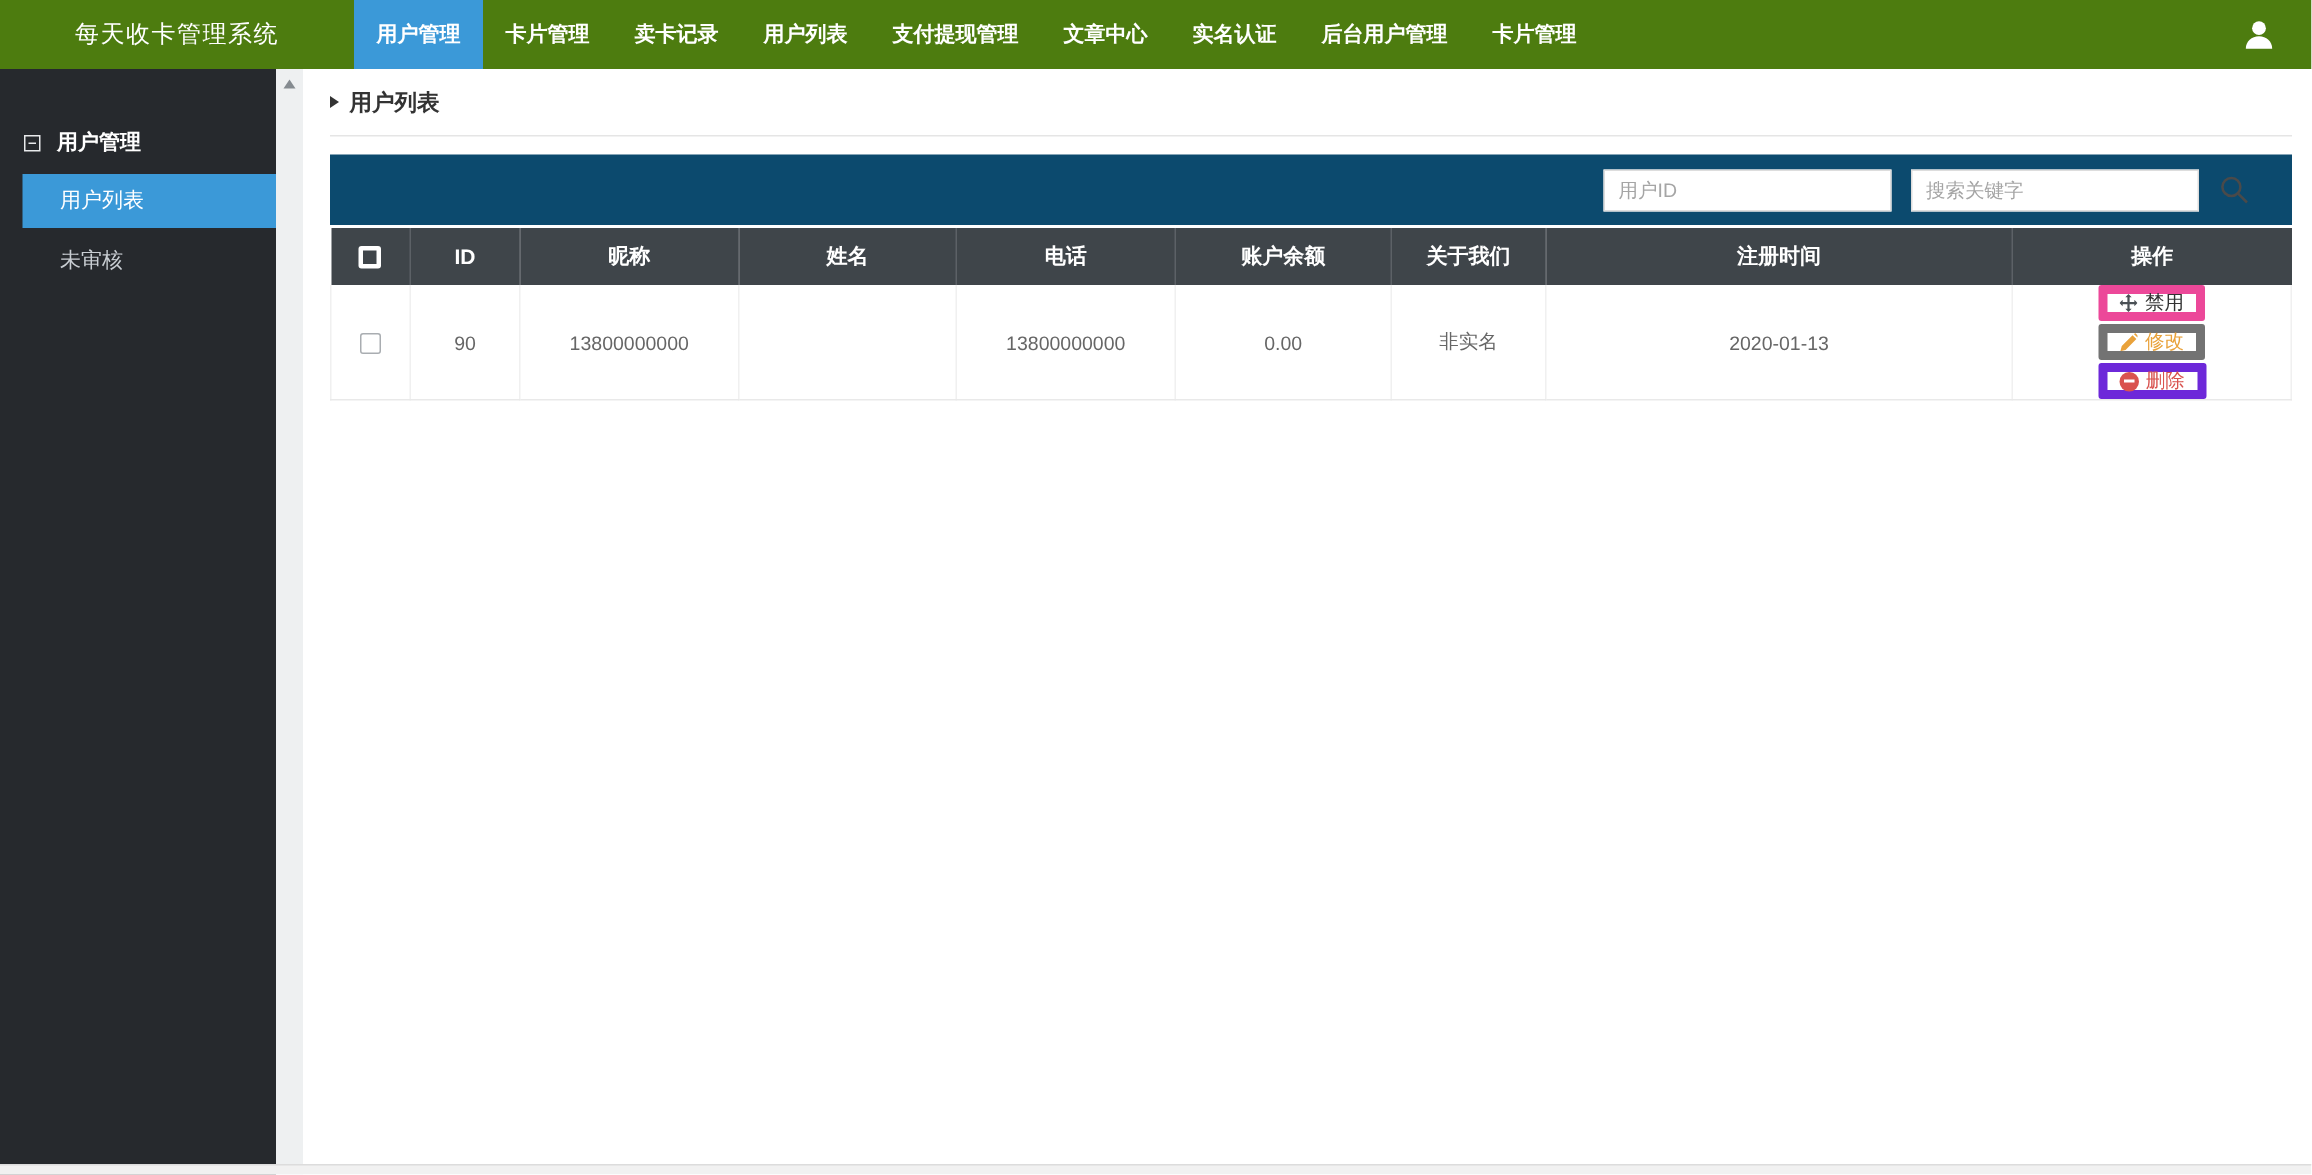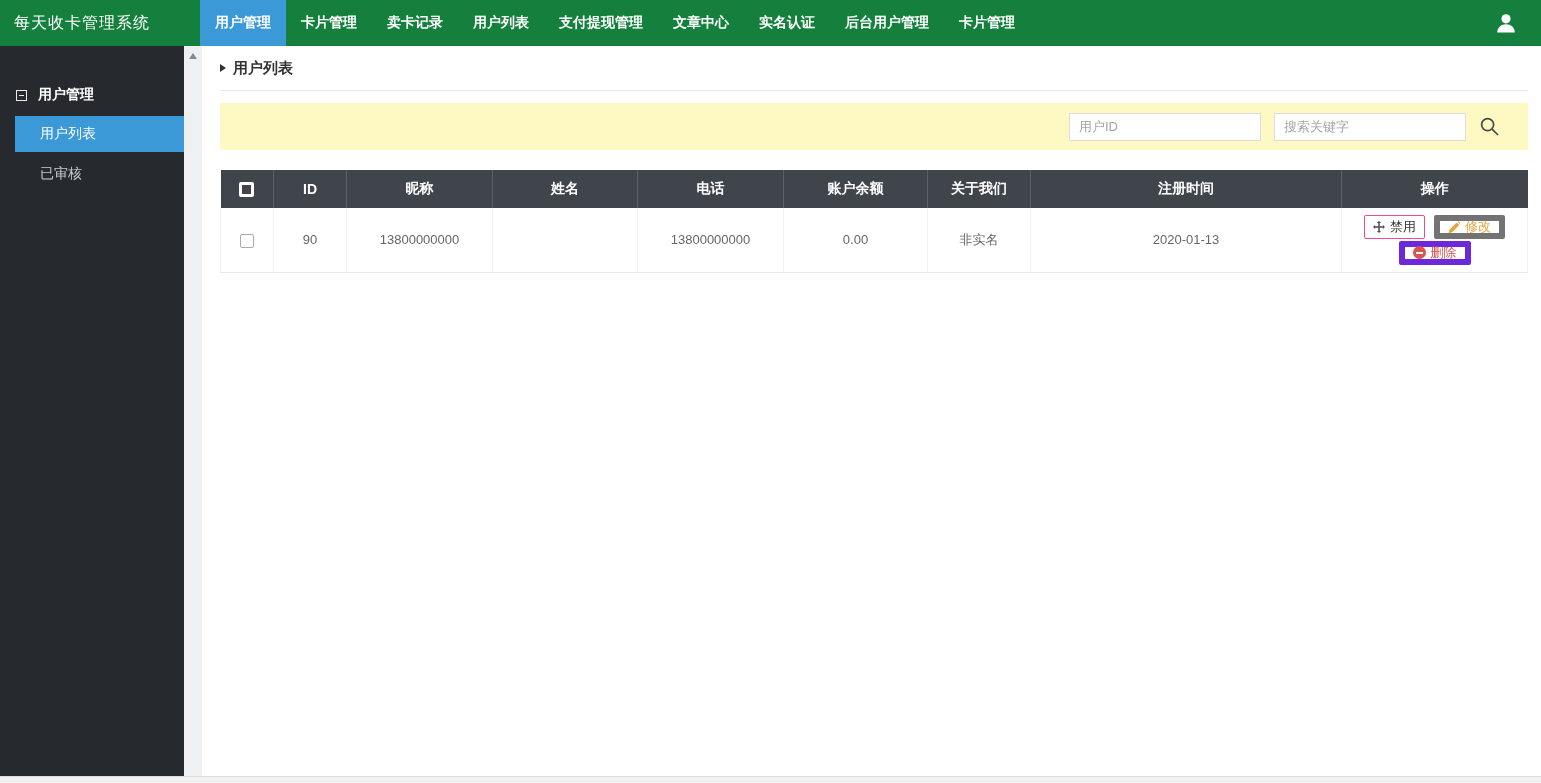--- a/index.html
+++ b/index.html
@@ -1,20 +1,20 @@
 <!DOCTYPE html>
 <html><head>
 <meta charset="utf-8">
 <style>
   * { margin:0; padding:0; box-sizing:border-box; }
   html,body { width:1541px; height:783px; overflow:hidden;
     font-family:"Liberation Sans","DejaVu Sans",sans-serif; background:#fff; }
 
   
-  .topbar { height:46px; background:#15803d; display:flex; align-items:stretch; }
+  .topbar { height:46px; background:#4d7c0f; display:flex; align-items:stretch;padding-left:36px; }
   .brand { width:200px; flex-shrink:0; display:flex; align-items:center;
     padding-left:14px; color:#fff; font-size:16px; letter-spacing:1px; }
   .nav { display:flex; }
   .nav-item { display:flex; align-items:center; padding:0 15px; font-size:14px;
     font-weight:bold; color:#fff; cursor:pointer; white-space:nowrap; }
   .nav-item.active { background:#3b99d8; }
   .topbar-right { margin-left:auto; display:flex; align-items:center; padding-right:24px; }
 
   
   .frame { display:flex; height:737px; position:relative; }
@@ -33,47 +33,47 @@
   .scrollstrip { width:18px; flex-shrink:0; background:#eef0f1; position:relative; }
   .up-arrow { width:0; height:0; border-left:4px solid transparent;
     border-right:4px solid transparent; border-bottom:6px solid #858b90; margin:7px auto 0; }
 
   .content { flex:1; background:#fff; padding:0 13px 0 18px; position:relative; }
   .page-header { height:45px; display:flex; align-items:center; gap:7px;
     border-bottom:1px solid #e5e5e5; font-size:15px; font-weight:bold; color:#333; }
   .caret-right { width:0; height:0; border-left:6px solid #333;
     border-top:4px solid transparent; border-bottom:4px solid transparent; }
 
-  .toolbar { margin-top:12px; height:47px; background:#fef9c3; display:flex;
+  .toolbar { margin-top:12px; height:47px; background:#0c4a6e; display:flex;
     align-items:center; justify-content:flex-end; gap:13px; padding-right:28px; }
   .search-input { width:192px; height:28px; border:1px solid #ddd; background:#fff;
     padding:0 9px; font-size:13px; color:#333; outline:none; }
   .search-input::placeholder { color:#a5a5a5; }
   .magnifier-btn { background:none; border:none; cursor:pointer; display:flex; align-items:center; }
 
-  table { width:100%; border-collapse:collapse; table-layout:fixed; margin-top:20px; }
+  table { width:100%; border-collapse:collapse; table-layout:fixed; margin-top:2px; }
   thead th { background:#3f454a; color:#fff; height:38px; font-size:14px; font-weight:bold;
     border-right:1px solid #5c6166; text-align:center; }
   thead th:last-child { border-right:none; }
   tbody td { height:64px; background:#fff; text-align:center; font-size:13px; color:#666;
     border-bottom:1px solid #e9e9e9; border-right:1px solid #f0f0f0; }
   tbody td:first-child { border-left:1px solid #f0f0f0; }
 
   .hdr-checkbox { width:15px; height:15px; background:#fff; border-radius:2px;
     display:inline-block; position:relative; vertical-align:middle; cursor:pointer; }
   .hdr-checkbox::after { content:""; position:absolute; left:3px; right:3px; top:3px; bottom:3px;
     background:#3f454a; }
   .row-checkbox { width:14px; height:14px; background:#fff; border:1px solid #a9adb1;
     border-radius:2px; display:inline-block; vertical-align:middle; cursor:pointer; }
 
   .actions { display:flex; flex-wrap:wrap; justify-content:center; align-items:center;
     column-gap:9px; row-gap:2px; padding:0 22px; }
   .btn { display:inline-flex; align-items:center; gap:5px; height:24px; padding:0 8px;
     background:#fff; border-radius:2px; font-size:13px; cursor:pointer; white-space:nowrap; }
-  .btn-disable { border:1px solid #ec4899; color:#333; }
+  .btn-disable { border:6px solid #ec4899; color:#333; }
   .btn-edit   { border:6px solid #737373; color:#e9a23b; }
   .btn-delete { border:6px solid #6d28d9; color:#d9534f; }
   .minus-circle { width:13px; height:13px; border-radius:50%; background:#d9534f;
     position:relative; display:inline-block; flex-shrink:0; }
   .minus-circle::after { content:""; position:absolute; left:3px; right:3px; top:5.5px;
     height:2px; background:#fff; }
 
   .hscrollbar { position:absolute; left:0; right:0; bottom:0; height:7px;
     background:#f1f1f1; border-top:1px solid #dcdcdc; }
 </style>
@@ -107,21 +107,21 @@
 
   <div class="sidebar">
     <div class="group">
       <div class="group-header">
         <span class="collapse-icon"></span>
         <span>用户管理</span>
       </div>
       <div class="side-item active">用户列表</div>
     </div>
     <div class="group">
-      <div class="side-item">已审核</div>
+      <div class="side-item">未审核</div>
     </div>
   </div>
 
   <div class="scrollstrip">
     <div class="up-arrow"></div>
   </div>
 
   <div class="content">
 
     <div class="page-header">

